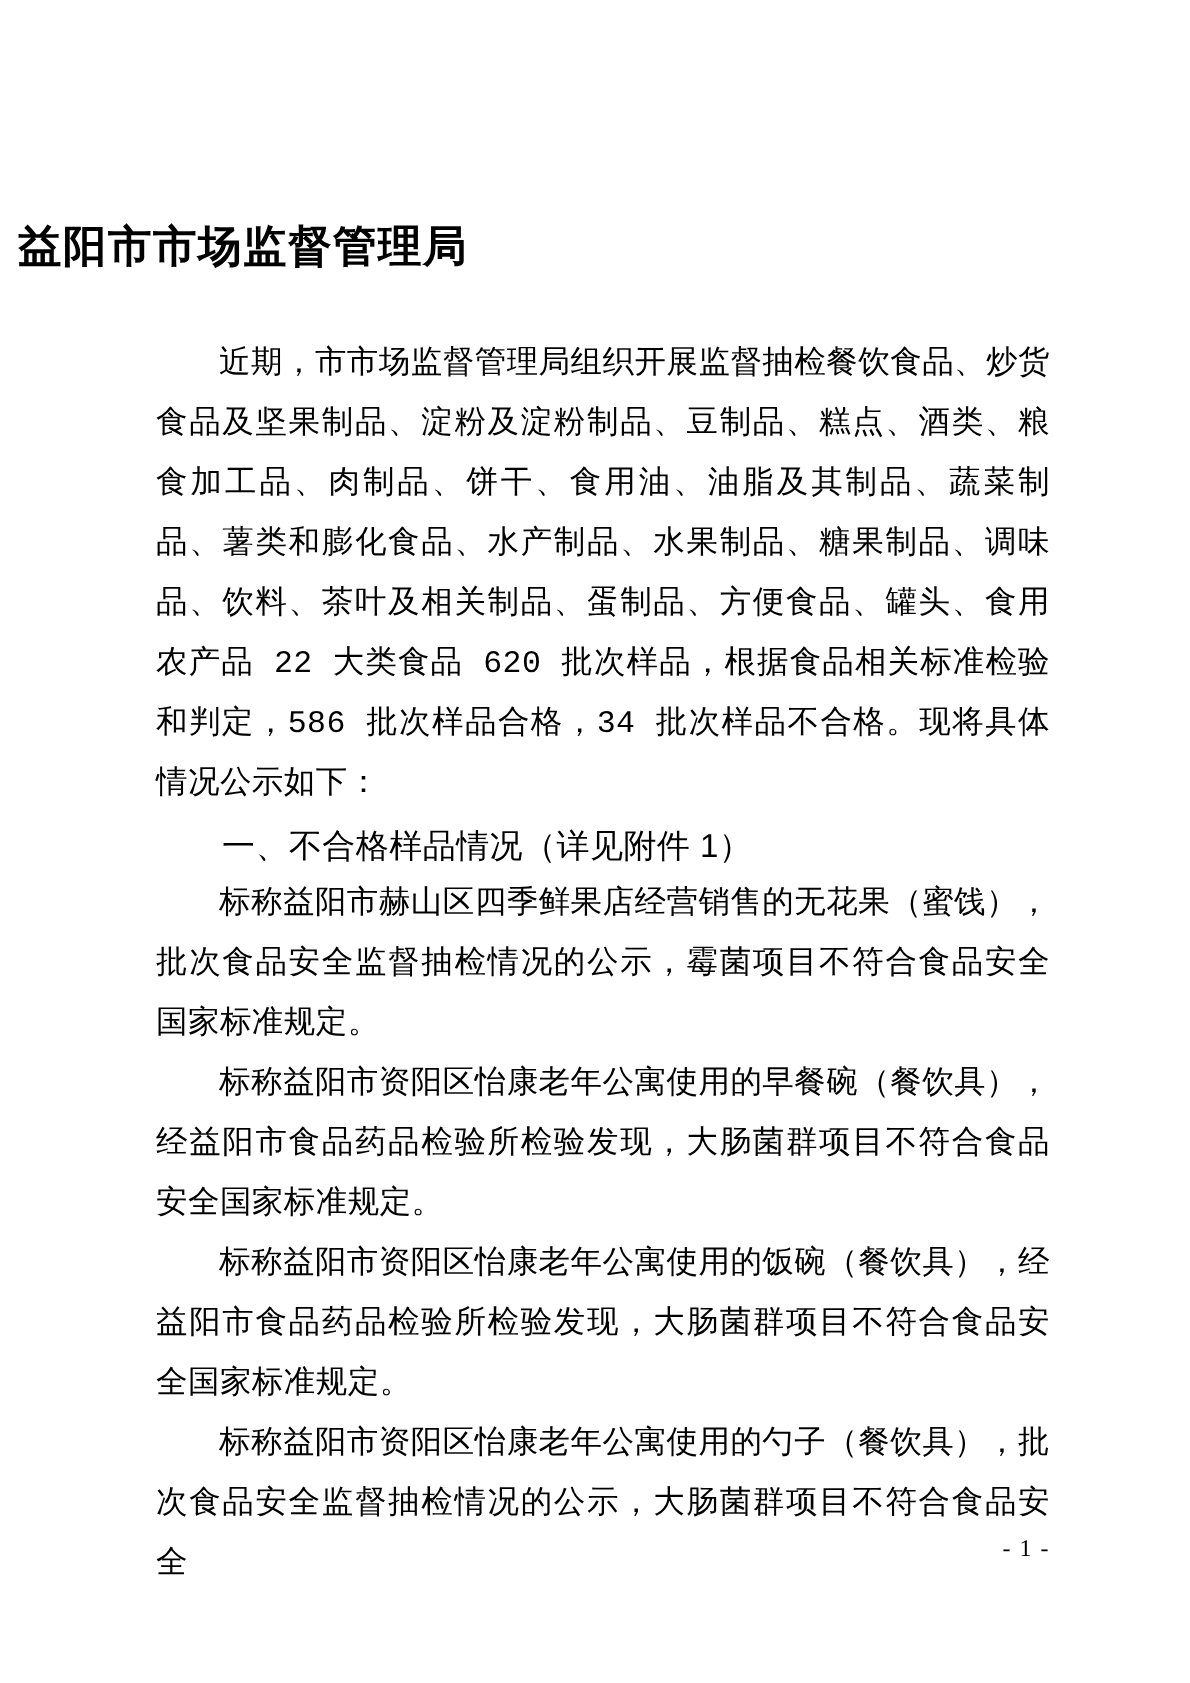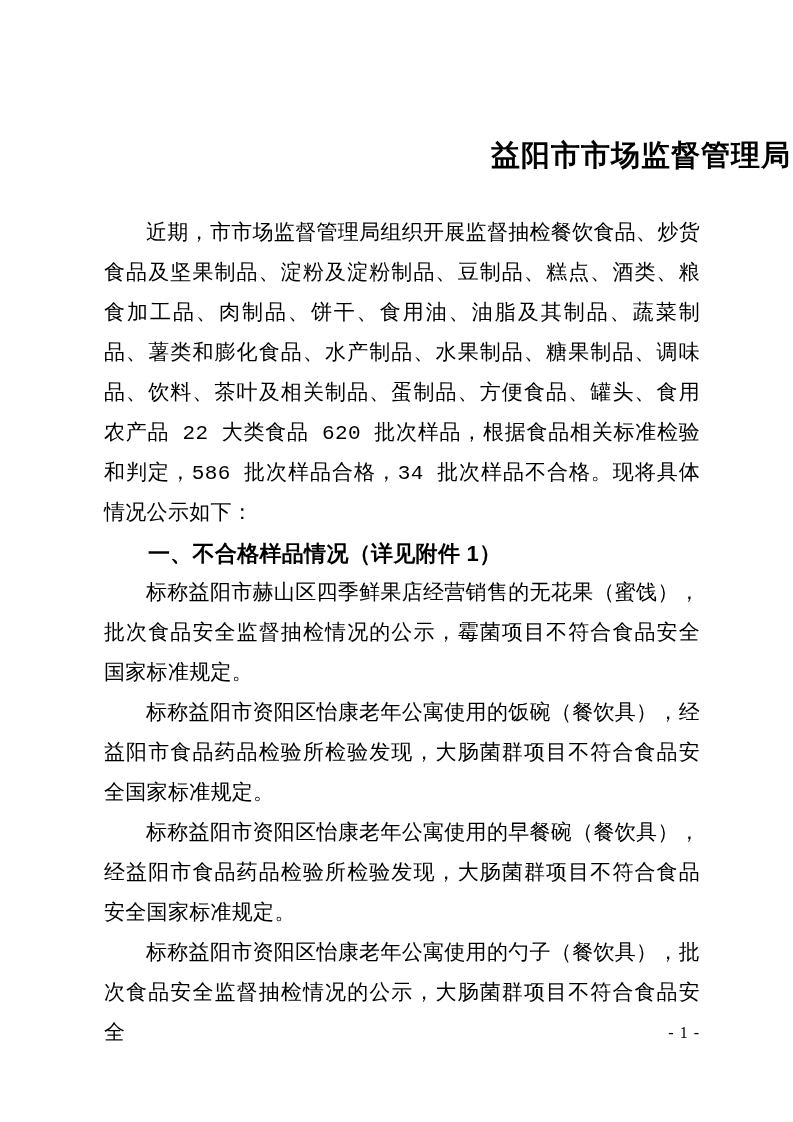--- a/index.html
+++ b/index.html
@@ -10,23 +10,23 @@
   }
   .page {
     position: relative;
     width: 793px;
     height: 1122px;
     background: #ffffff;
     color: #000000;
     overflow: hidden;
   }
   .doc-title {
-    margin: 2px;
+    margin: 12px;
     padding-top: 135px;
-    text-align: right;
+    text-align: left;
     font-family: "Liberation Sans", "DejaVu Sans", sans-serif;
     font-weight: bold;
     font-size: 29px;
     line-height: 36px;
     letter-spacing: 1px;
   }
   .title-line {
     display: block;
   }
   .doc-body {
@@ -40,21 +40,21 @@
   }
   .body-para {
     margin: 0;
     text-indent: 2em;
     font-family: Liberation Mono, monospace;
   }
   .section-heading {
     margin: 0;
     text-indent: 2em;
     font-family: "Liberation Sans", "DejaVu Sans", sans-serif;
-    font-weight: bold;
+    font-weight: normal;
     font-size: 22px;
     line-height: 40px;
   }
   .page-number {
     position: absolute;
     top: 1022px;
     left: 104px;
     width: 596px;
     text-align: right;
     font-family: "Liberation Serif", "DejaVu Serif", serif;
@@ -72,22 +72,22 @@
     <span class="title-line">益阳市市场监督管理局</span>
   </h1>
 
   <div class="doc-body">
     <p class="body-para">近期，市市场监督管理局组织开展监督抽检餐饮食品、炒货食品及坚果制品、淀粉及淀粉制品、豆制品、糕点、酒类、粮食加工品、肉制品、饼干、食用油、油脂及其制品、蔬菜制品、薯类和膨化食品、水产制品、水果制品、糖果制品、调味品、饮料、茶叶及相关制品、蛋制品、方便食品、罐头、食用农产品 22 大类食品 620 批次样品，根据食品相关标准检验和判定，586 批次样品合格，34 批次样品不合格。现将具体情况公示如下：</p>
 
     <p class="section-heading">一、不合格样品情况（详见附件 1）</p>
 
     <p class="body-para">标称益阳市赫山区四季鲜果店经营销售的无花果（蜜饯），批次食品安全监督抽检情况的公示，霉菌项目不符合食品安全国家标准规定。</p>
 
+    <p class="body-para">标称益阳市资阳区怡康老年公寓使用的早餐碗（餐饮具），经益阳市食品药品检验所检验发现，大肠菌群项目不符合食品安全国家标准规定。</p>
+
     <p class="body-para">标称益阳市资阳区怡康老年公寓使用的饭碗（餐饮具），经益阳市食品药品检验所检验发现，大肠菌群项目不符合食品安全国家标准规定。</p>
-
-    <p class="body-para">标称益阳市资阳区怡康老年公寓使用的早餐碗（餐饮具），经益阳市食品药品检验所检验发现，大肠菌群项目不符合食品安全国家标准规定。</p>
 
     <p class="body-para">标称益阳市资阳区怡康老年公寓使用的勺子（餐饮具），批次食品安全监督抽检情况的公示，大肠菌群项目不符合食品安全</p>
   </div>
 
   <div class="page-number">- 1 -</div>
 
 </div>
 
 </body></html>

